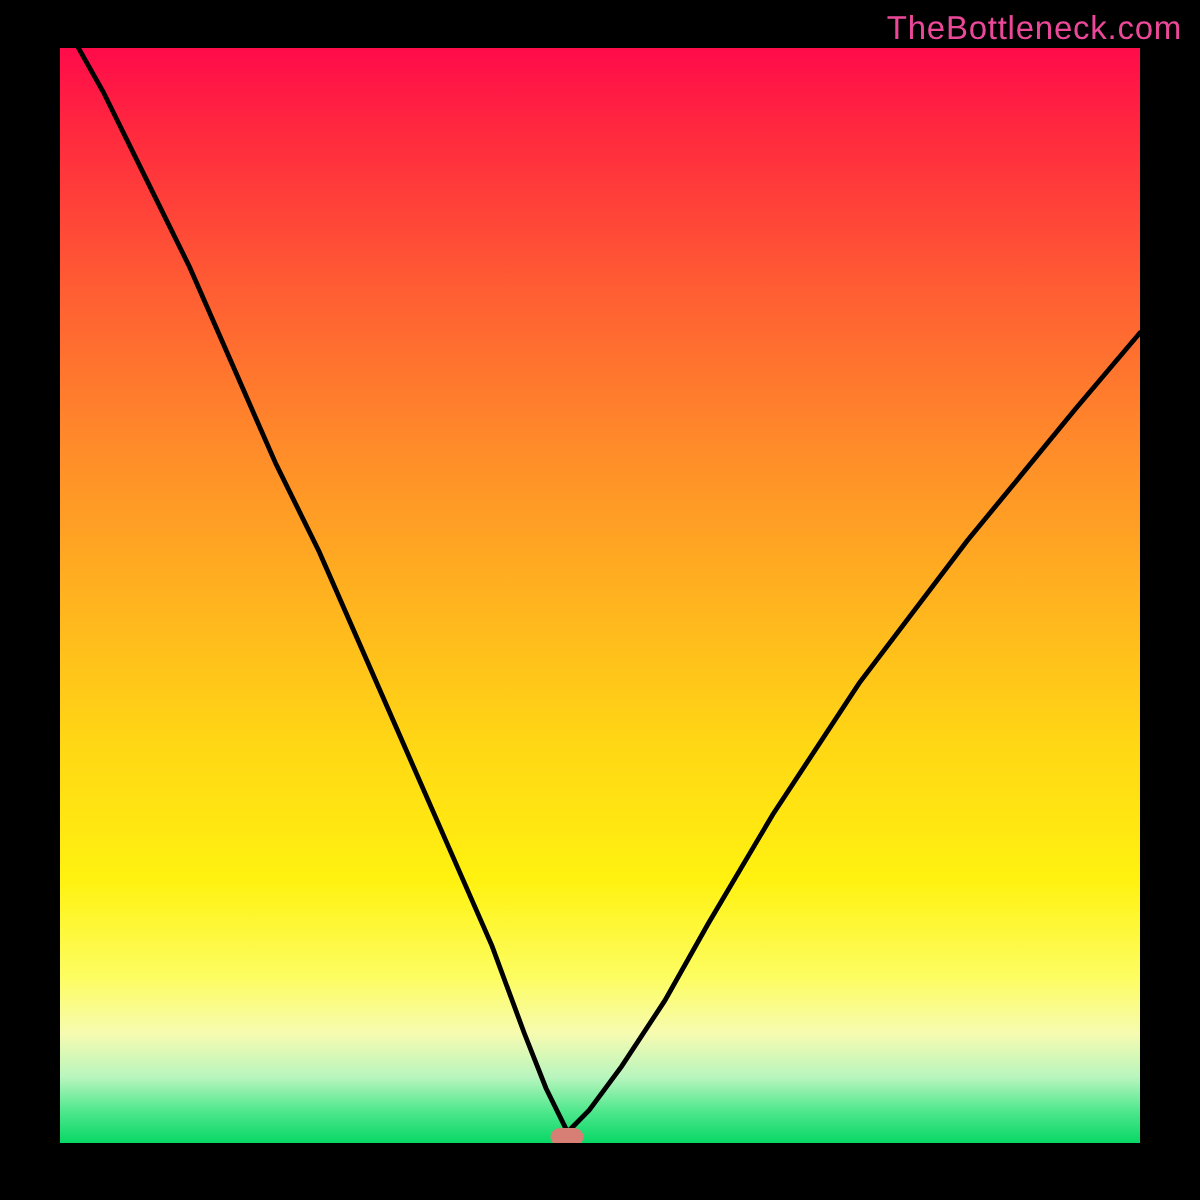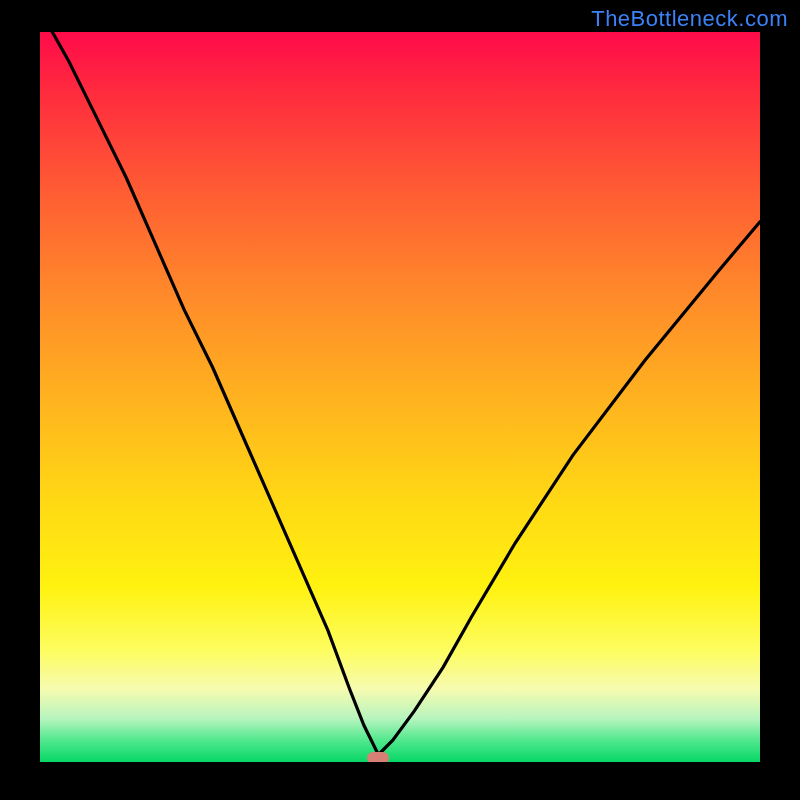--- a/index.html
+++ b/index.html
@@ -14,21 +14,21 @@
   .frame {
     position: relative;
     width: 800px;
     height: 800px;
     background: #000;
   }
   .watermark {
     position: absolute;
     top: 6px;
     right: 12px;
-    color: #3b82f6;
+    color: #ec4899;
     font-size: 22px;
     font-weight: 500;
     letter-spacing: 0.5px;
     user-select: none;
   }
   .plot {
     position: absolute;
     left: 40px;
     top: 32px;
     width: 720px;

